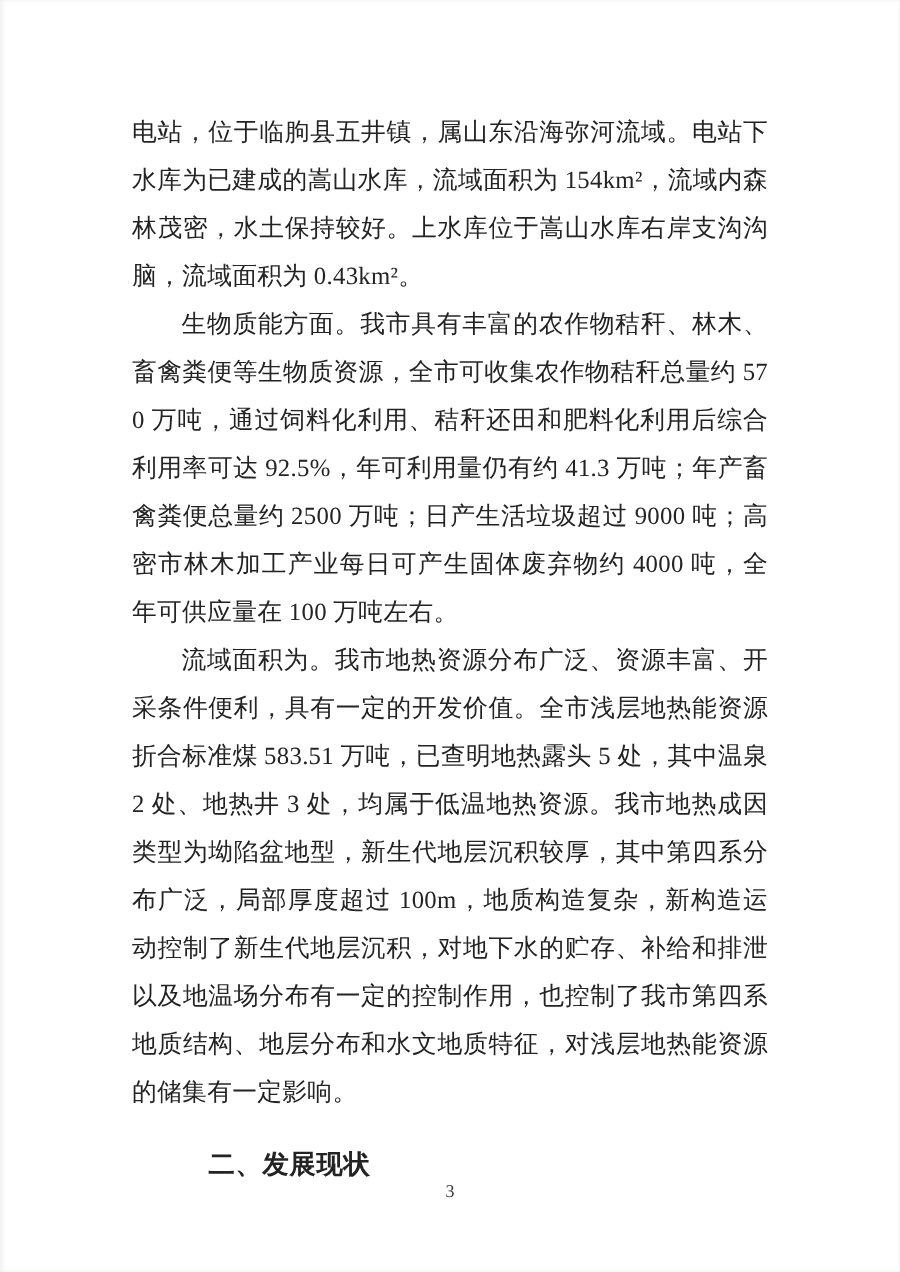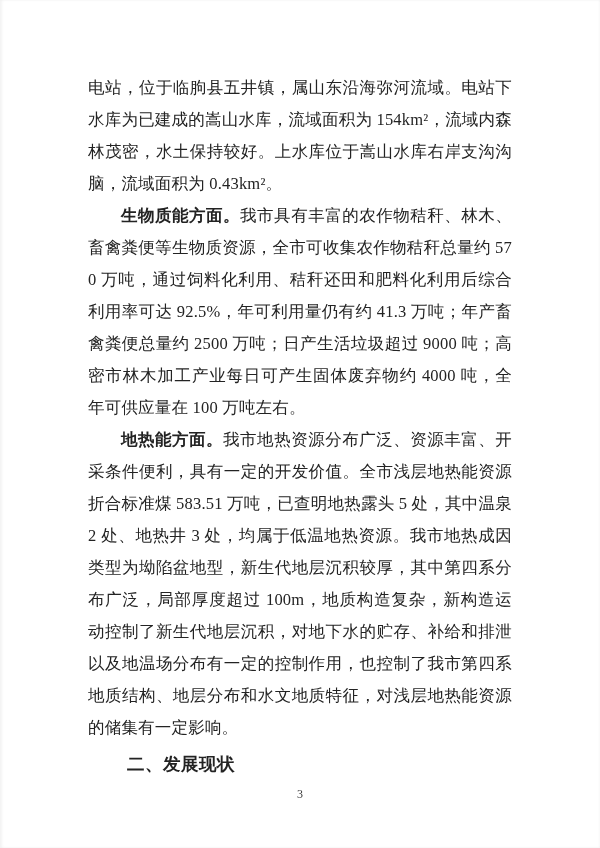--- a/index.html
+++ b/index.html
@@ -26,23 +26,23 @@
   }
   .para {
     margin: 0;
     font-size: 16.5px;
     line-height: 32px;
     text-align: justify;
     letter-spacing: 0.2px;
     word-break: break-all;
   }
   .para.indent { text-indent: 2em; }
-  .lead { font-weight: 700; }
+  .lead { font-weight: 400; }
   .section-heading {
-    margin: 4px;
+    margin: 16px;
     font-size: 17.5px;
     line-height: 32px;
     font-weight: 700;
     font-family: "Liberation Sans", "DejaVu Sans", sans-serif;
     text-indent: 2em;
     letter-spacing: 0.5px;
   }
   .page-number {
     position: absolute;
     bottom: 46px;
@@ -57,21 +57,21 @@
 </head>
 <body>
 
 <div class="page">
   <div class="content">
 
     <p class="para">电站，位于临朐县五井镇，属山东沿海弥河流域。电站下水库为已建成的嵩山水库，流域面积为 154km²，流域内森林茂密，水土保持较好。上水库位于嵩山水库右岸支沟沟脑，流域面积为 0.43km²。</p>
 
     <p class="para indent"><span class="lead">生物质能方面。</span><span>我市具有丰富的农作物秸秆、林木、畜禽粪便等生物质资源，全市可收集农作物秸秆总量约 570 万吨，通过饲料化利用、秸秆还田和肥料化利用后综合利用率可达 92.5%，年可利用量仍有约 41.3 万吨；年产畜禽粪便总量约 2500 万吨；日产生活垃圾超过 9000 吨；高密市林木加工产业每日可产生固体废弃物约 4000 吨，全年可供应量在 100 万吨左右。</span></p>
 
-    <p class="para indent"><span class="lead">地热能方面。</span><span>我市地热资源分布广泛、资源丰富、开采条件便利，具有一定的开发价值。全市浅层地热能资源折合标准煤 583.51 万吨，已查明地热露头 5 处，其中温泉 2 处、地热井 3 处，均属于低温地热资源。我市地热成因类型为坳陷盆地型，新生代地层沉积较厚，其中第四系分布广泛，局部厚度超过 100m，地质构造复杂，新构造运动控制了新生代地层沉积，对地下水的贮存、补给和排泄以及地温场分布有一定的控制作用，也控制了我市第四系地质结构、地层分布和水文地质特征，对浅层地热能资源的储集有一定影响。</span></p>
+    <p class="para indent"><span class="lead">流域面积为。</span><span>我市地热资源分布广泛、资源丰富、开采条件便利，具有一定的开发价值。全市浅层地热能资源折合标准煤 583.51 万吨，已查明地热露头 5 处，其中温泉 2 处、地热井 3 处，均属于低温地热资源。我市地热成因类型为坳陷盆地型，新生代地层沉积较厚，其中第四系分布广泛，局部厚度超过 100m，地质构造复杂，新构造运动控制了新生代地层沉积，对地下水的贮存、补给和排泄以及地温场分布有一定的控制作用，也控制了我市第四系地质结构、地层分布和水文地质特征，对浅层地热能资源的储集有一定影响。</span></p>
 
     <h2 class="section-heading">二、发展现状</h2>
 
 
   </div>
 
   <div class="page-number">3</div>
 </div>
 
 </body></html>

